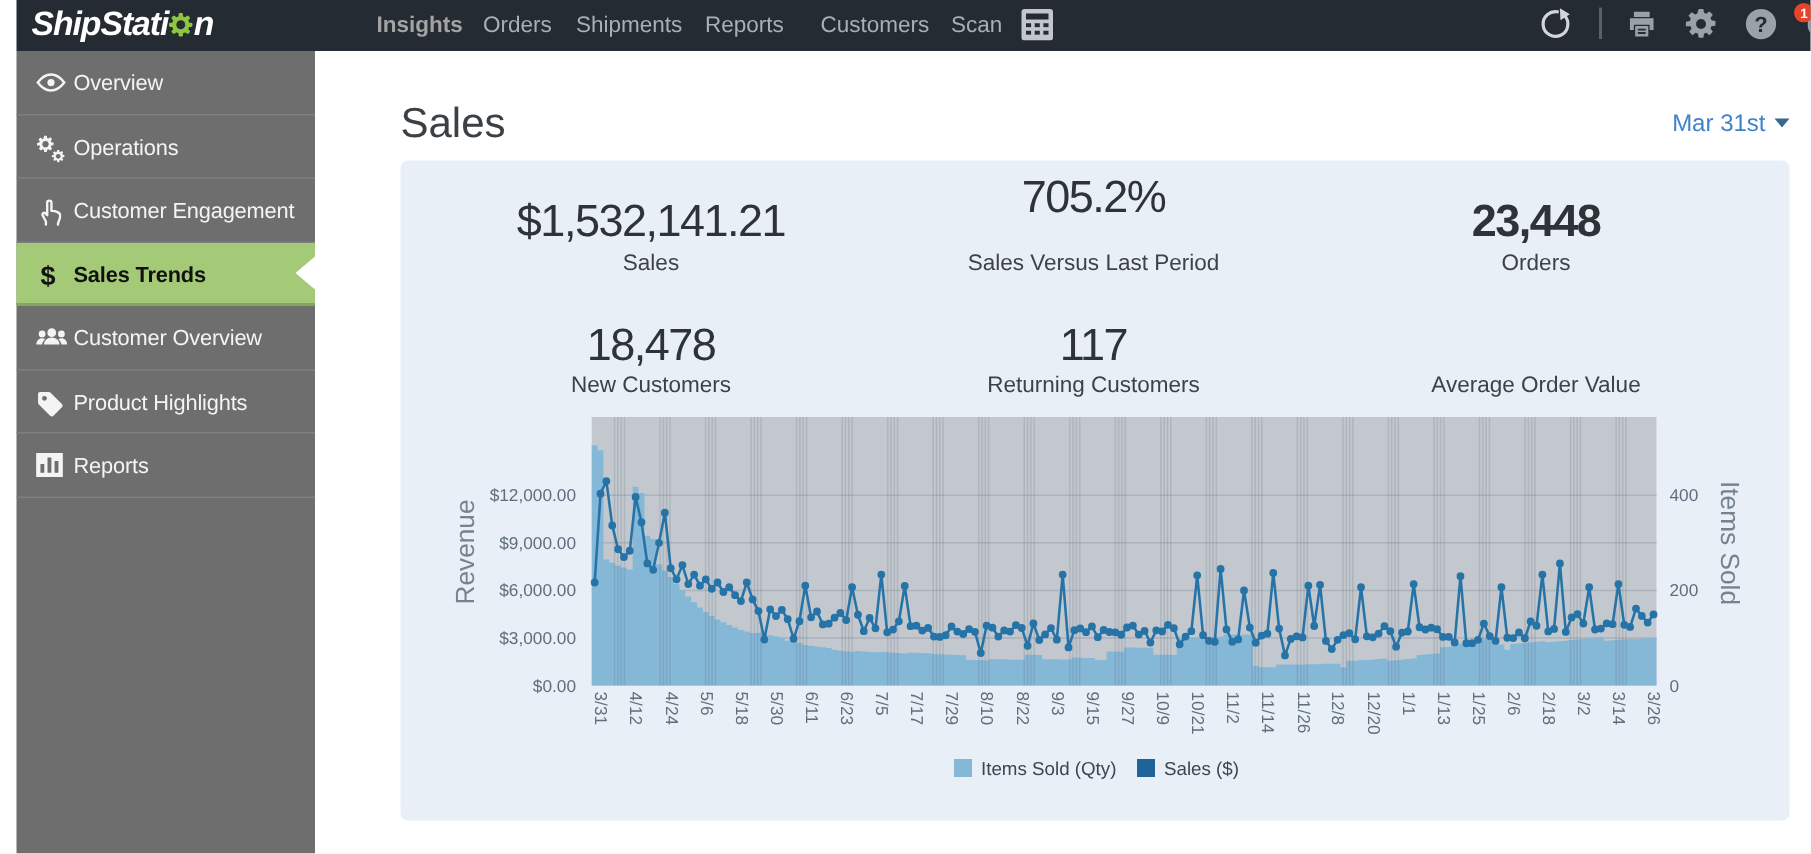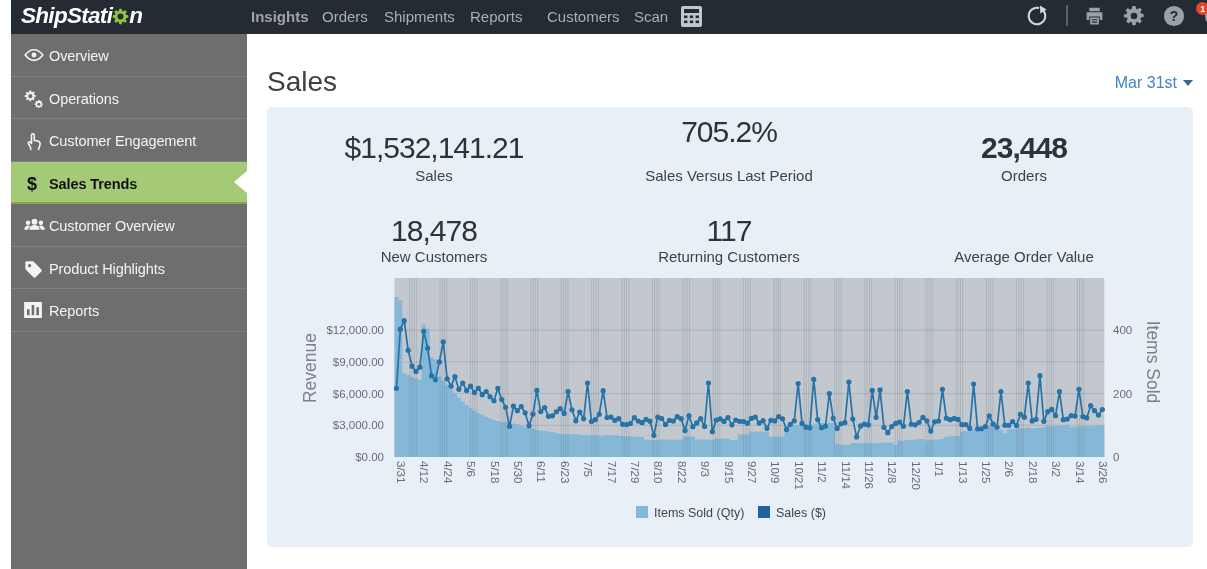--- a/index.html
+++ b/index.html
@@ -8,21 +8,21 @@
 
 
 #topbar { position:absolute; left:0; top:0; width:1207px; height:34px; background:#242b33; }
 #logo { position:absolute; left:10px; top:3px; font-size:22.5px; font-weight:700; font-style:italic; color:#fff; letter-spacing:-0.7px; white-space:nowrap; }
 #logo svg { vertical-align:-2px; }
 .nav { position:absolute; top:0; height:34px; line-height:34px; font-size:15px; color:#a9afb6; }
 .nav.on { color:#a3a3a3; font-weight:700; }
 .ticon { position:absolute; top:0; }
 
 
-#side { position:absolute; left:0; top:34px; width:236px; height:535px; background:#6e6e6e; }
+#side { position:absolute; left:0; top:34px; width:199px; height:535px; background:#6e6e6e; }
 .sitem { position:relative; height:42.5px; border-bottom:1px solid #7f7f7f; color:#f4f4f4; font-size:14.5px; line-height:45px; padding-left:38px; white-space:nowrap; letter-spacing:-0.1px; }
 .sitem svg { position:absolute; left:13px; top:13px; }
 .sitem.on { background:#a4ca78; color:#111; font-weight:700; border-bottom:2px solid #84a65b; }
 .sitem.on .notch { position:absolute; right:0; top:9px; width:0; height:0; border-top:11px solid transparent; border-bottom:11px solid transparent; border-right:13px solid #fff; }
 .dollar { position:absolute; left:16px; top:0; font-size:18px; font-weight:700; color:#111; }
 
 
 #h1 { position:absolute; left:256px; top:66px; font-size:28px; color:#3b4045; }
 #datebtn { position:absolute; right:25px; top:74px; font-size:16px; color:#3f83c9; }
 #datebtn .caret { display:inline-block; width:0; height:0; border-left:5px solid transparent; border-right:5px solid transparent; border-top:6px solid #37698c; margin-left:6px; vertical-align:2px; }

